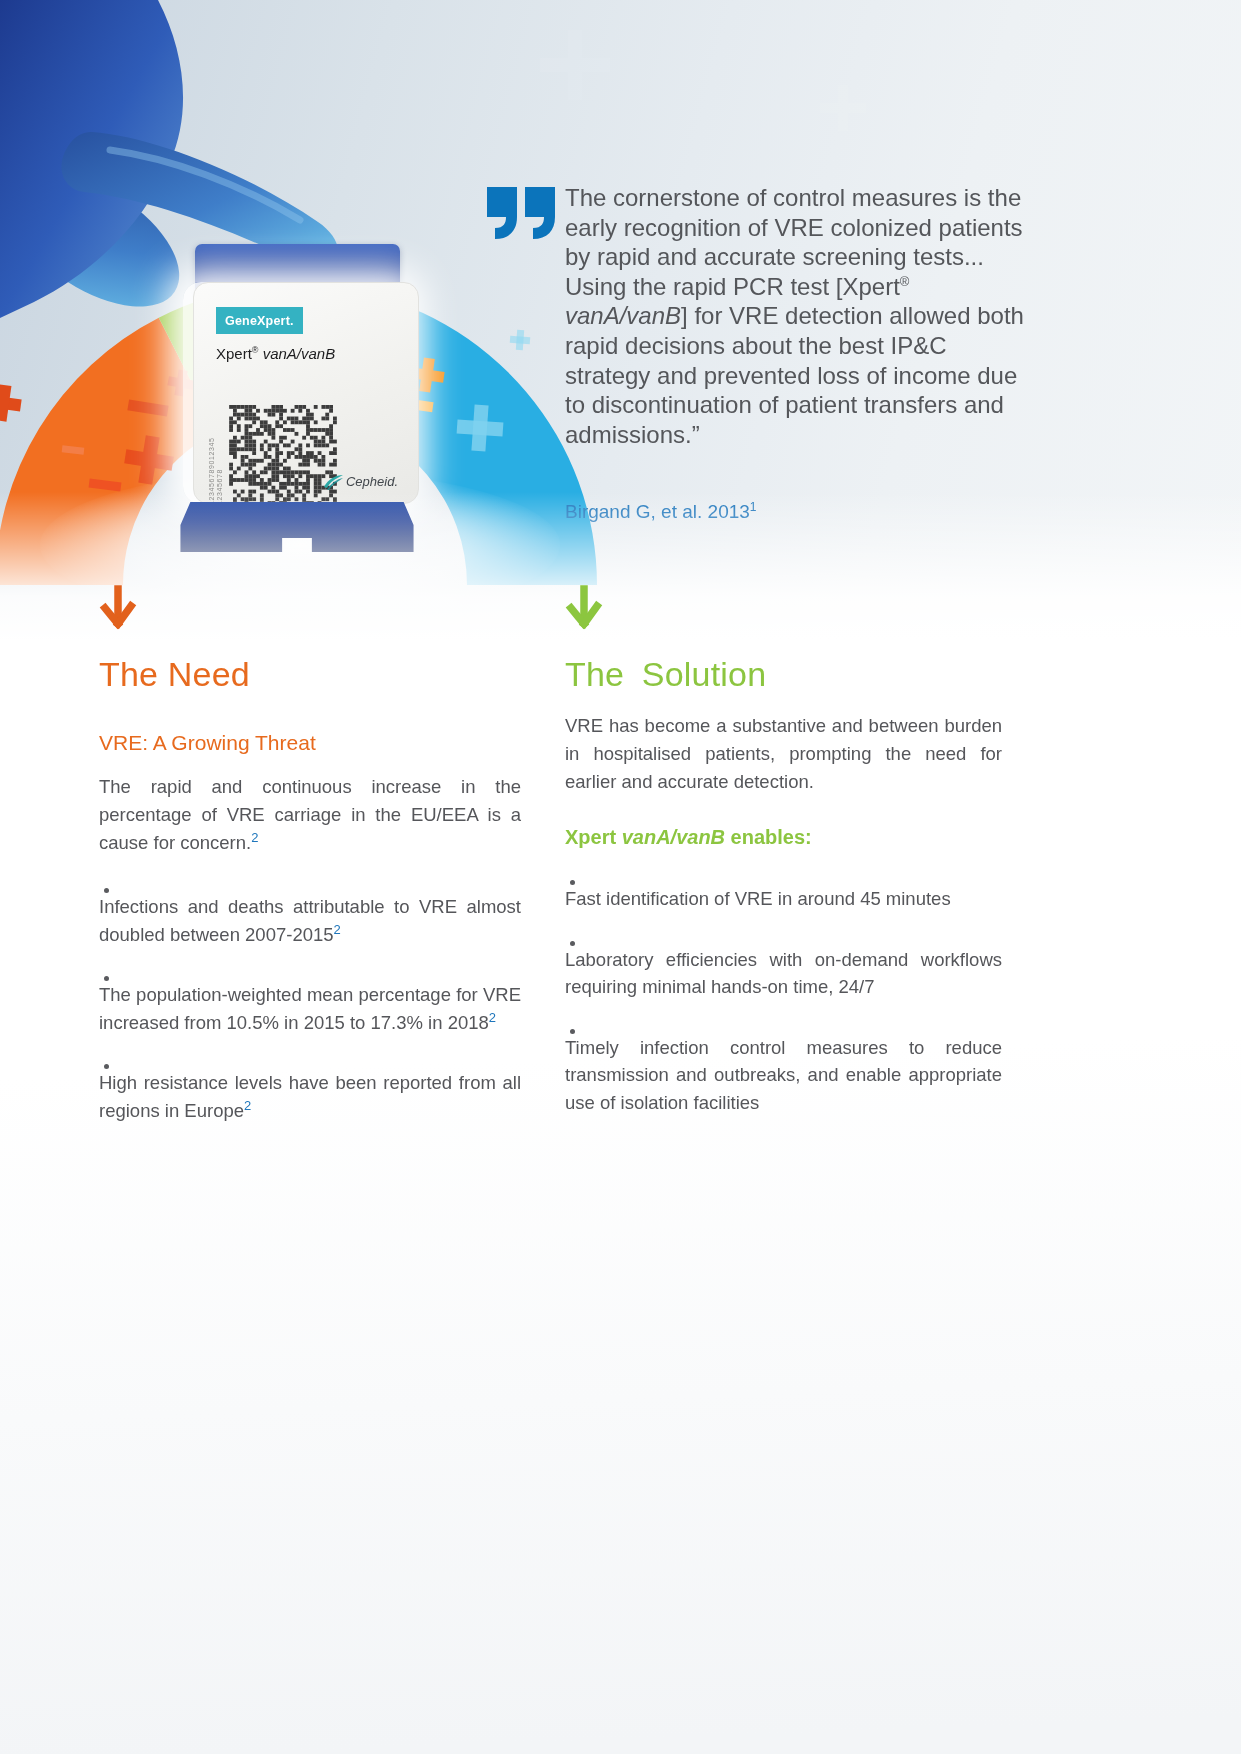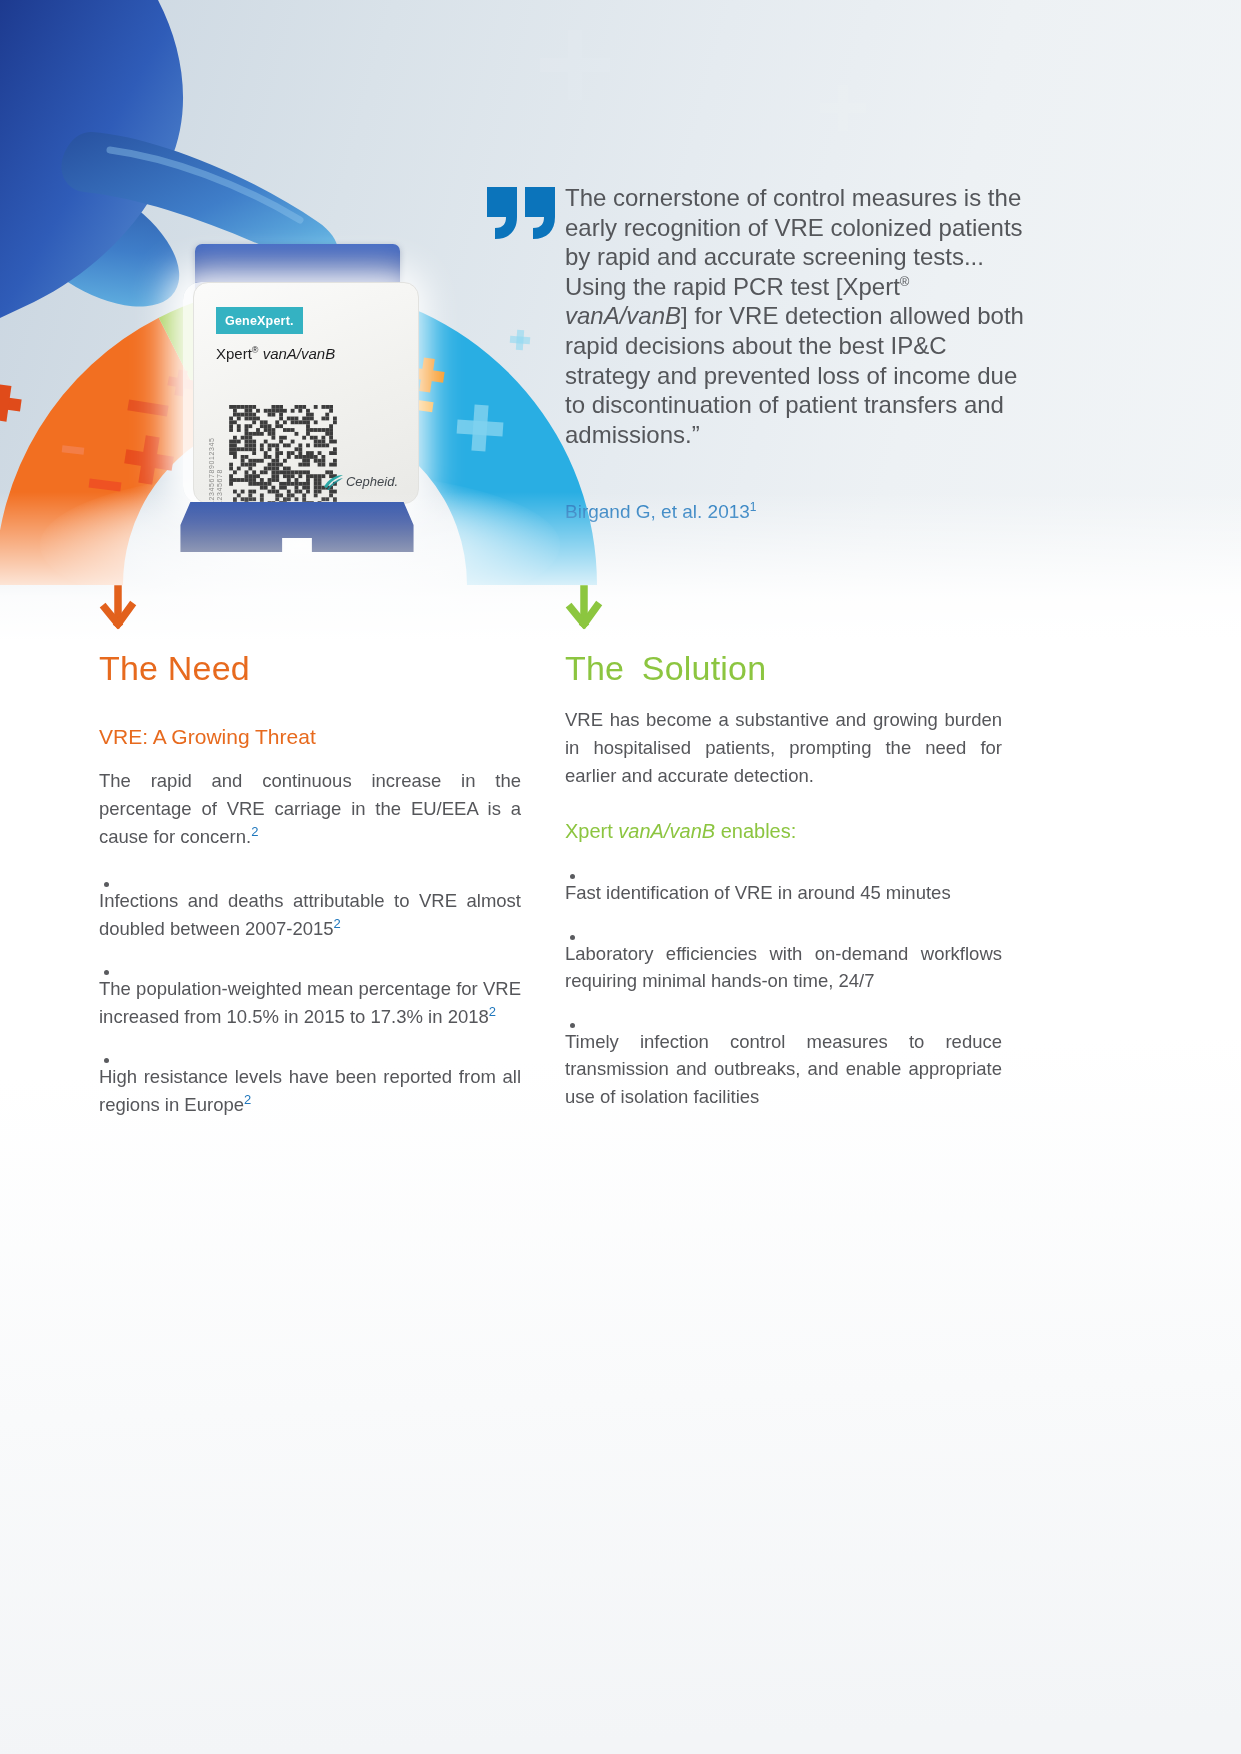--- a/index.html
+++ b/index.html
@@ -70,25 +70,25 @@
   .quote-text .reg{font-size:13px;vertical-align:super;line-height:0;}
   .quote-text .qitalic{font-style:italic;}
   .attribution{
     position:absolute;left:78px;top:318px;font-size:19px;color:#1e76bc;
   }
   .attribution .sup{font-size:12px;vertical-align:super;line-height:0;}
   
   .col{position:absolute;top:585px;}
   .need-col{left:99px;width:422px;}
   .solution-col{left:565px;width:437px;}
-  .col-title{margin:14px 0 0 0;font-size:34px;font-weight:normal;letter-spacing:.2px;}
+  .col-title{margin:20px 0 0 0;font-size:34px;font-weight:normal;letter-spacing:.2px;}
   .need-col .col-title{color:#e76a1e;}
   .solution-col .col-title{color:#8cc540;word-spacing:8px;}
   .col-subtitle{margin:37px 0 0 0;font-size:21px;font-weight:normal;color:#e76a1e;}
-  .enables{margin:30px 0 0 0;font-size:20px;font-weight:normal;color:#8cc540;}
+  .enables{margin:30px 0 0 0;font-size:20px;font-weight:bold;color:#8cc540;}
   .enables .pname{font-style:italic;}
   .intro{margin:18px 0 0 0;font-size:18.5px;line-height:28px;text-align:justify;}
   .blist{list-style:none;margin:20px 0 0 0;padding:0;}
   .blist li{display:flex;margin:0 0 17px 0;flex-direction:column;}
   .bdot{flex:none;width:5px;height:5px;border-radius:50%;background:#5a5b5f;margin:11px 11px 0 5px;}
   .btext{flex:1;font-size:18.5px;line-height:27.5px;text-align:justify;}
   .sup-ref{color:#1e76bc;font-size:13px;vertical-align:super;line-height:0;}
 </style>
 </head>
 <body>
@@ -615,21 +615,21 @@
 
   <div class="col solution-col">
     <svg width="38" height="46" viewBox="0 0 38 46">
       <g stroke="#8cc63f" stroke-width="7.5" fill="none" stroke-linecap="square">
         <path d="M19 4 L19 32"></path>
           <path d="M6 23 L19 39"></path>
           <path d="M32 21 L19 39"></path>
       </g>
     </svg>
     <h1 class="col-title">The Solution</h1>
-    <p class="intro">VRE has become a substantive and growing burden in hospitalised patients, prompting the need for earlier and accurate detection.</p>
+    <p class="intro">VRE has become a substantive and between burden in hospitalised patients, prompting the need for earlier and accurate detection.</p>
     <h2 class="enables"><span>Xpert </span><span class="pname">vanA/vanB</span><span> enables:</span></h2>
     <ul class="blist">
       <li>
           <span class="bdot"></span>
           <span class="btext">Fast identification of VRE in around 45 minutes</span>
         </li>
       <li>
           <span class="bdot"></span>
           <span class="btext">Laboratory efficiencies with on-demand workflows requiring minimal hands-on time, 24/7</span>
         </li>

